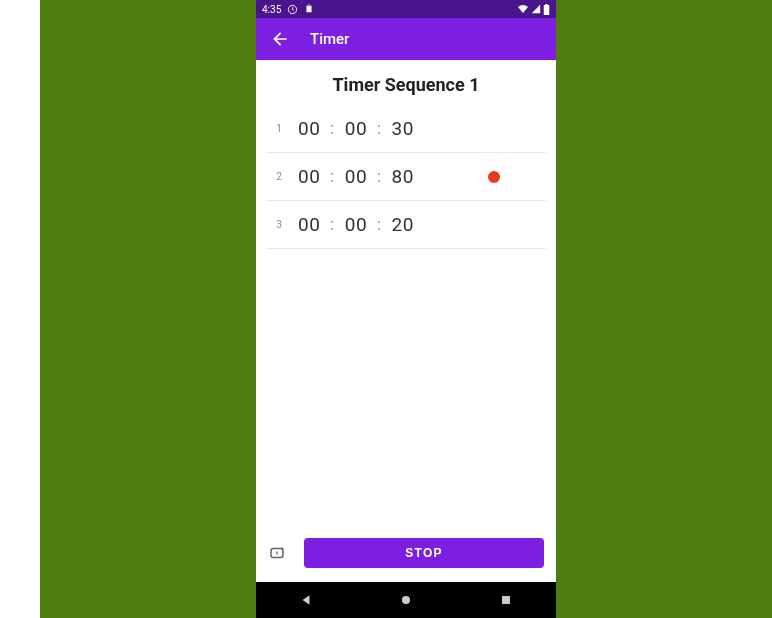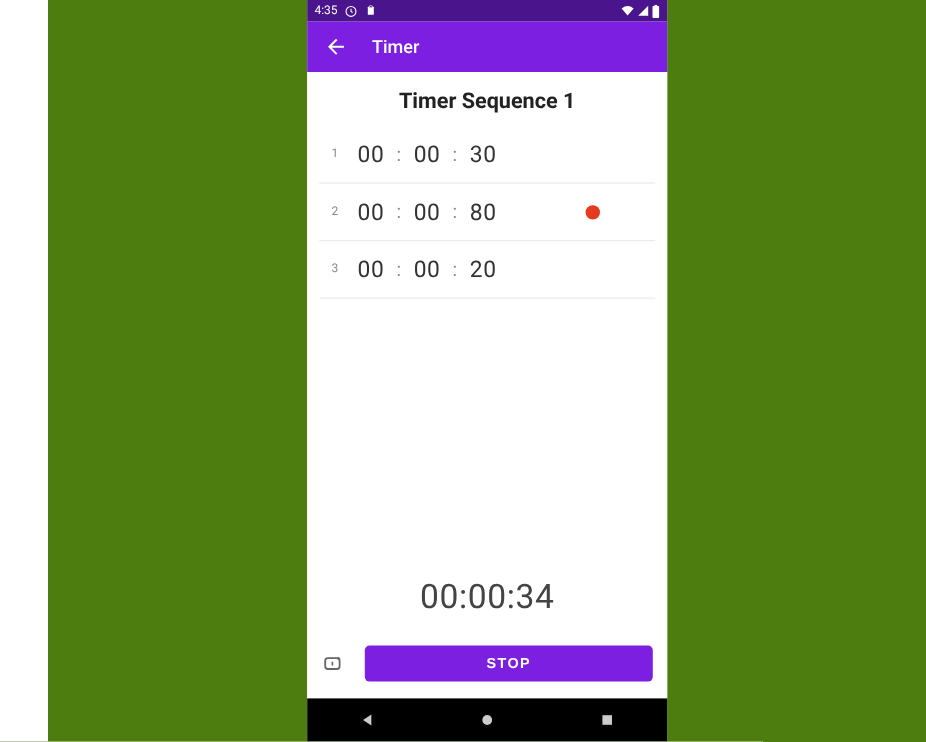--- a/index.html
+++ b/index.html
@@ -259,21 +259,20 @@
             <span class="seg">00</span>
             <span class="colon">:</span>
             <span class="seg">00</span>
             <span class="colon">:</span>
             <span class="seg">20</span>
           </div>
         </div>
       </div>
 
       <div class="bottom-area">
-        <div class="countdown">00:00:34</div>
         <div class="controls-row">
           <div class="loop-icon">
             <svg width="18" height="18" viewBox="0 0 24 24" fill="none" stroke="#666" stroke-width="2">
               <rect x="4" y="6" width="16" height="12" rx="3"></rect>
               <path d="M12 10v4" stroke-width="1.8"></path>
               <path d="M18 4l3 2-3 2" fill="#666" stroke="none"></path>
             </svg>
           </div>
           <button class="stop-btn">STOP</button>
         </div>

